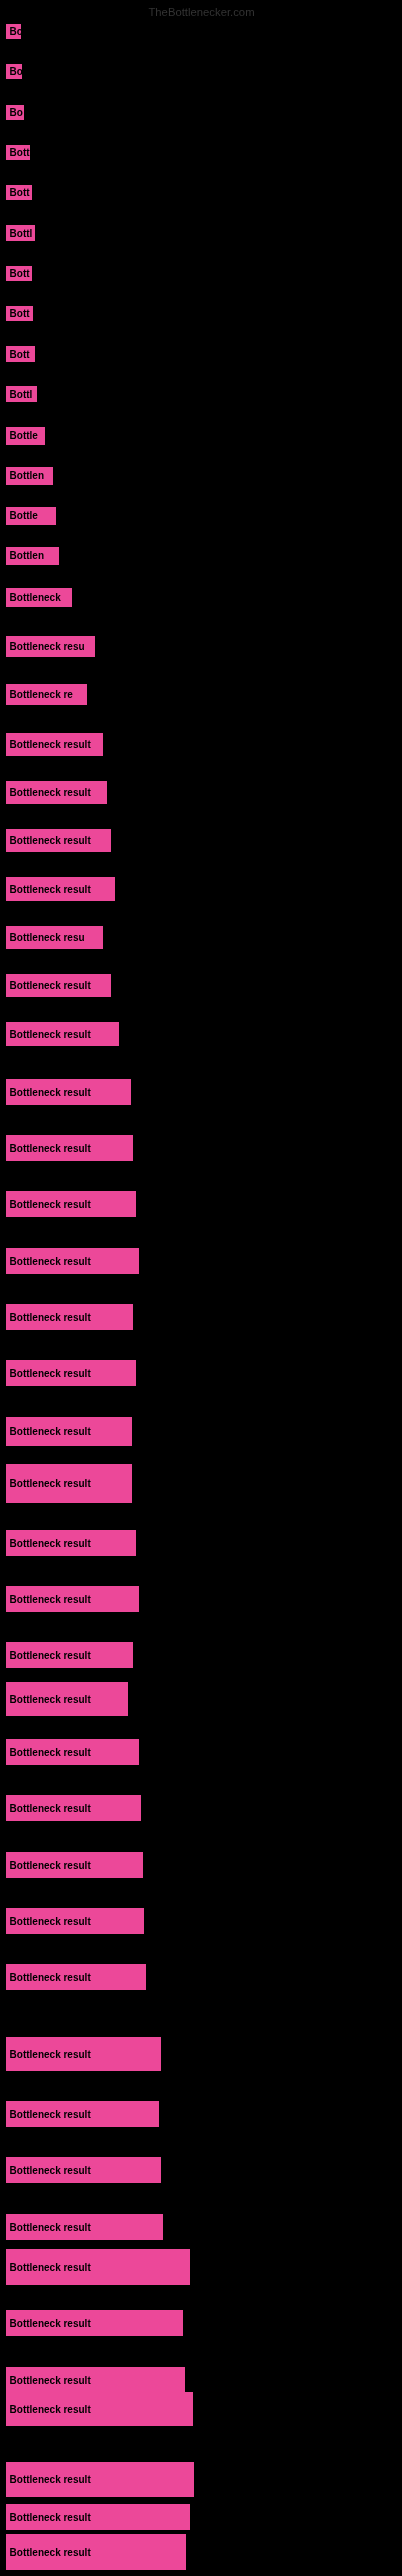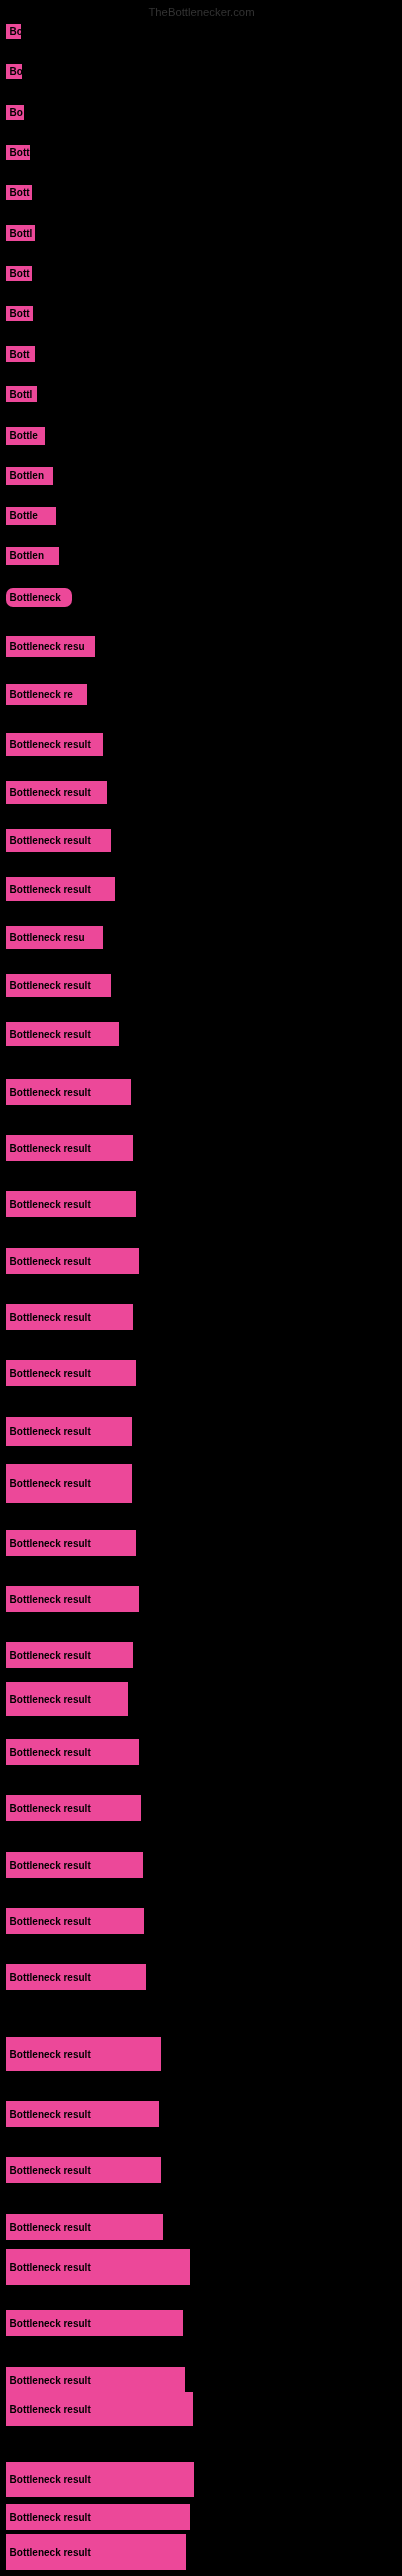--- a/index.html
+++ b/index.html
@@ -81,21 +81,21 @@
     <div class="bar-container" style="top: 467px;">
       <div class="bar" style="width: 47px; height: 17.7px;">Bottlen</div>
     </div>
     <div class="bar-container" style="top: 507px;">
       <div class="bar" style="width: 50px; height: 17.7px;">Bottle</div>
     </div>
     <div class="bar-container" style="top: 547px;">
       <div class="bar" style="width: 53px; height: 17.7px;">Bottlen</div>
     </div>
     <div class="bar-container" style="top: 588px;">
-      <div class="bar" style="width: 66px; height: 19.3px; border-radius: 7px;">Bottleneck</div>
+      <div class="bar" style="width: 66px; height: 19.3px;">Bottleneck</div>
     </div>
     <div class="bar-container" style="top: 636px;">
       <div class="bar" style="width: 89px; height: 21px;">Bottleneck resu</div>
     </div>
     <div class="bar-container" style="top: 684px;">
       <div class="bar" style="width: 81px; height: 21px;">Bottleneck re</div>
     </div>
     <div class="bar-container" style="top: 733px;">
       <div class="bar" style="width: 97px; height: 22.5px;">Bottleneck result</div>
     </div>

